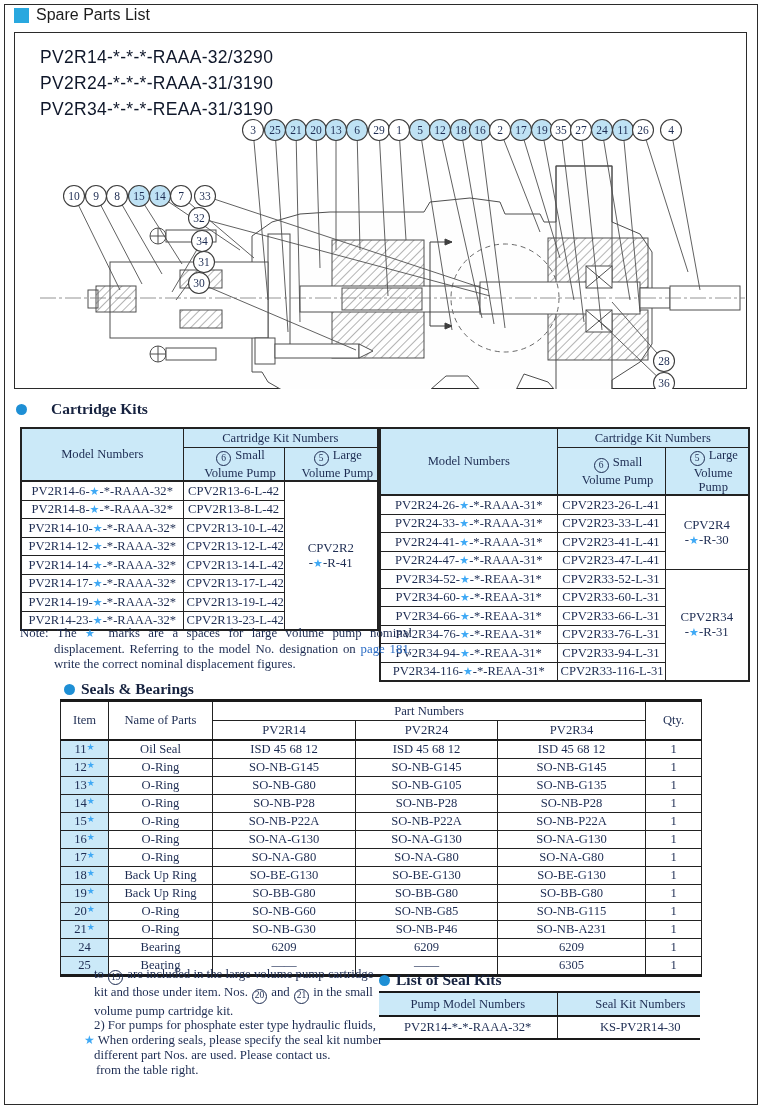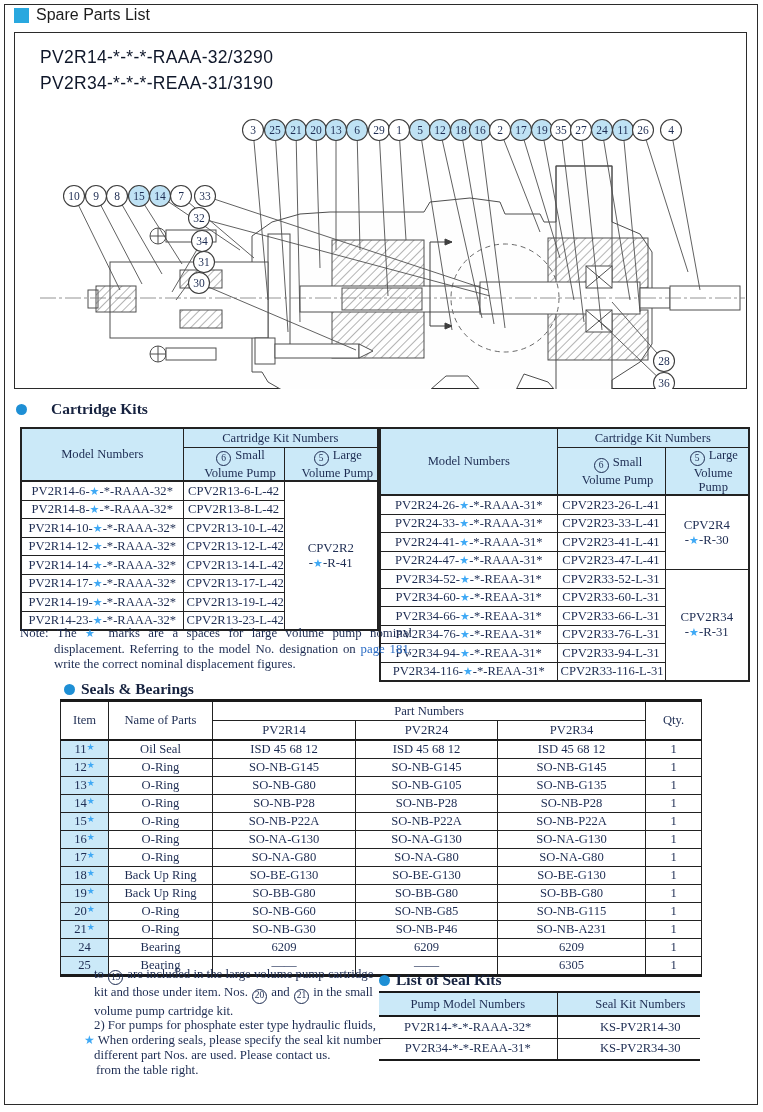--- a/index.html
+++ b/index.html
@@ -81,20 +81,21 @@
   <div class="page-border"></div>
 
   <div class="doc-title">
     <span class="title-square"></span>
     <span>Spare Parts List</span>
   </div>
 
   <div class="model-box"></div>
   <div class="model-lines">
     <div>PV2R14-*-*-*-RAAA-32/3290</div>
+    <div>PV2R24-*-*-*-RAAA-31/3190</div>
     <div>PV2R34-*-*-*-REAA-31/3190</div>
   </div>
 
   <svg class="diagram-svg" width="733" height="357" viewBox="14 32 733 357">
     <defs>
       <pattern id="hatch" width="6" height="6" patternUnits="userSpaceOnUse" patternTransform="rotate(45)">
         <line x1="0" y1="0" x2="0" y2="6" stroke="#6a6a6a" stroke-width="1"></line>
       </pattern>
     </defs>
     <g stroke="#4f4f4f" fill="none" stroke-width="1">
@@ -621,19 +622,15 @@
       <tr>
         <th class="hdr">Pump Model Numbers</th>
         <th class="hdr">Seal Kit Numbers</th>
       </tr>
     </thead>
     <tbody id="sk-body">
         <tr>
           <td>PV2R14-*-*-RAAA-32*</td>
           <td>KS-PV2R14-30</td>
         </tr>
-        <tr>
-          <td>PV2R34-*-*-REAA-31*</td>
-          <td>KS-PV2R34-30</td>
-        </tr>
       </tbody>
   </table>
 </div>
 
 </body></html>

